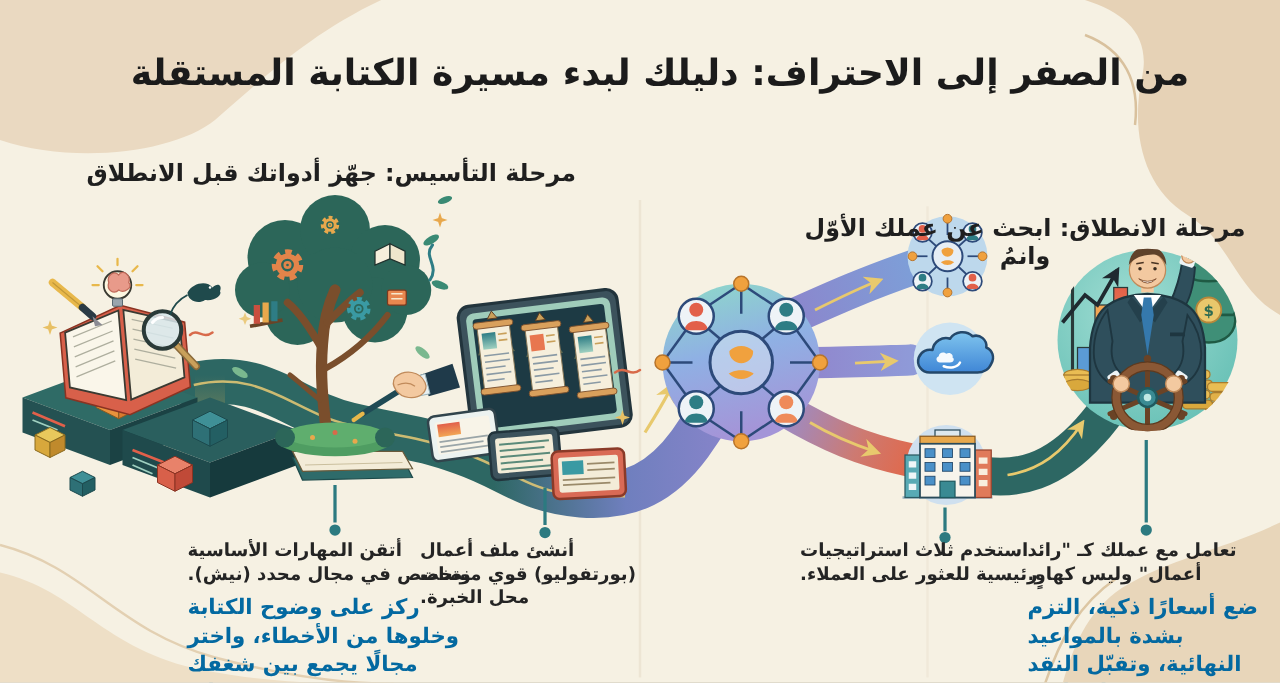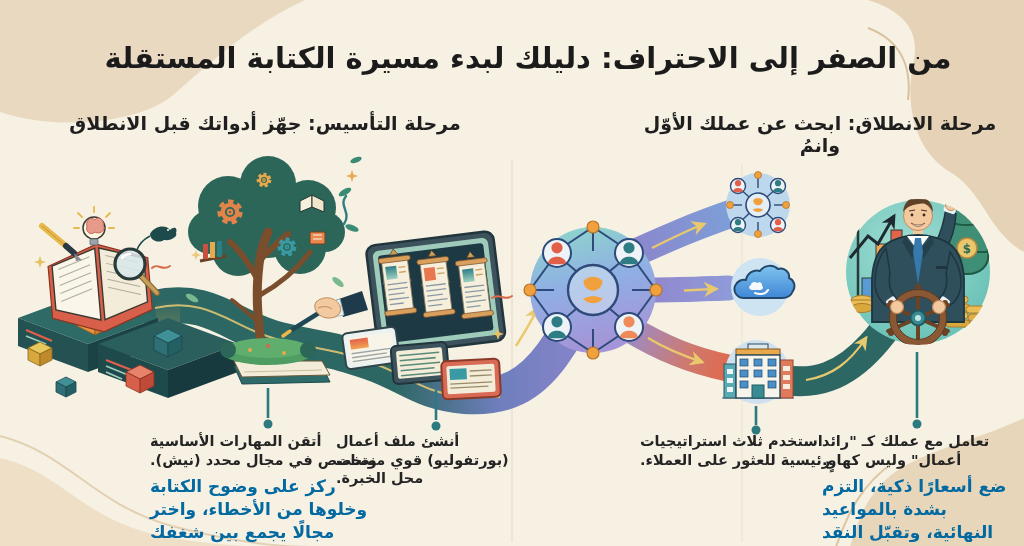--- a/index.html
+++ b/index.html
@@ -1,23 +1,23 @@
 <!DOCTYPE html>
 <html lang="ar" dir="rtl"><head>
 <meta charset="utf-8">
 <style>
   html,body{margin:0;padding:0;background:#cfcabb;}
   #canvas{position:relative;width:1024px;height:546px;background:#f6f1e3;overflow:hidden;
           font-family:"DejaVu Sans",sans-serif;direction:rtl;}
   svg.art{position:absolute;left:0;top:0;}
   .title{position:absolute;top:22px;left:0;right:0;text-align:center;
          font-size:29px;font-weight:bold;color:#1b1b1b;margin-left:32px;}
-  .phase{position:absolute;top:112px;font-size:19px;font-weight:bold;color:#1f1f1f;text-align:center;}
+  .phase{position:absolute;top:128px;font-size:19px;font-weight:bold;color:#1f1f1f;text-align:center;}
   .phase.foundation{left:50px;width:430px;}
-  .phase.launch{left:640px;width:360px;}
+  .phase.launch{left:640px;width:360px;margin-top:44px;}
   .step{position:absolute;top:432px;text-align:left;}
   .step h3{margin:0 0 6px;font-size:14.5px;line-height:1.28;color:#242424;}
   .step p{margin:0;font-size:17px;line-height:1.34;color:#0369a1;font-weight:bold;}
   .step1{left:150px;width:230px;}
   .step2{left:336px;width:200px;}
   .step3{left:640px;width:232px;}
   .step4{left:822px;width:190px;}
 </style>
 </head>
 <body>

